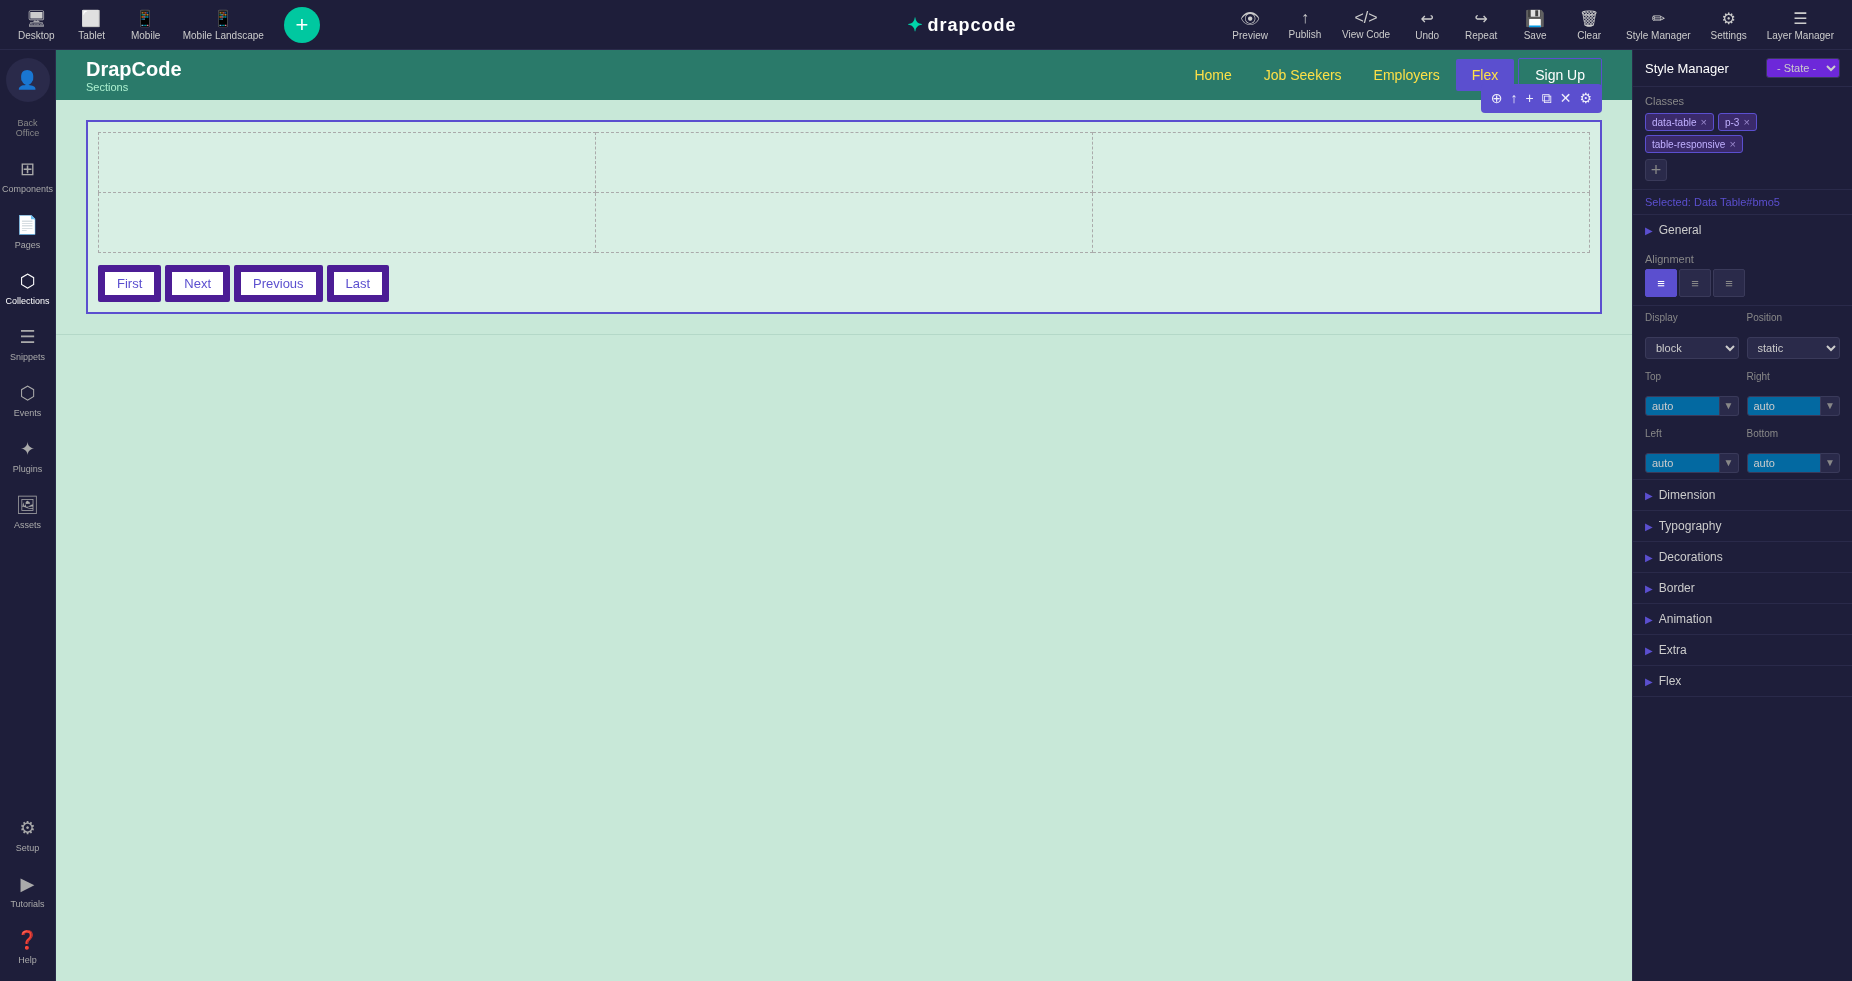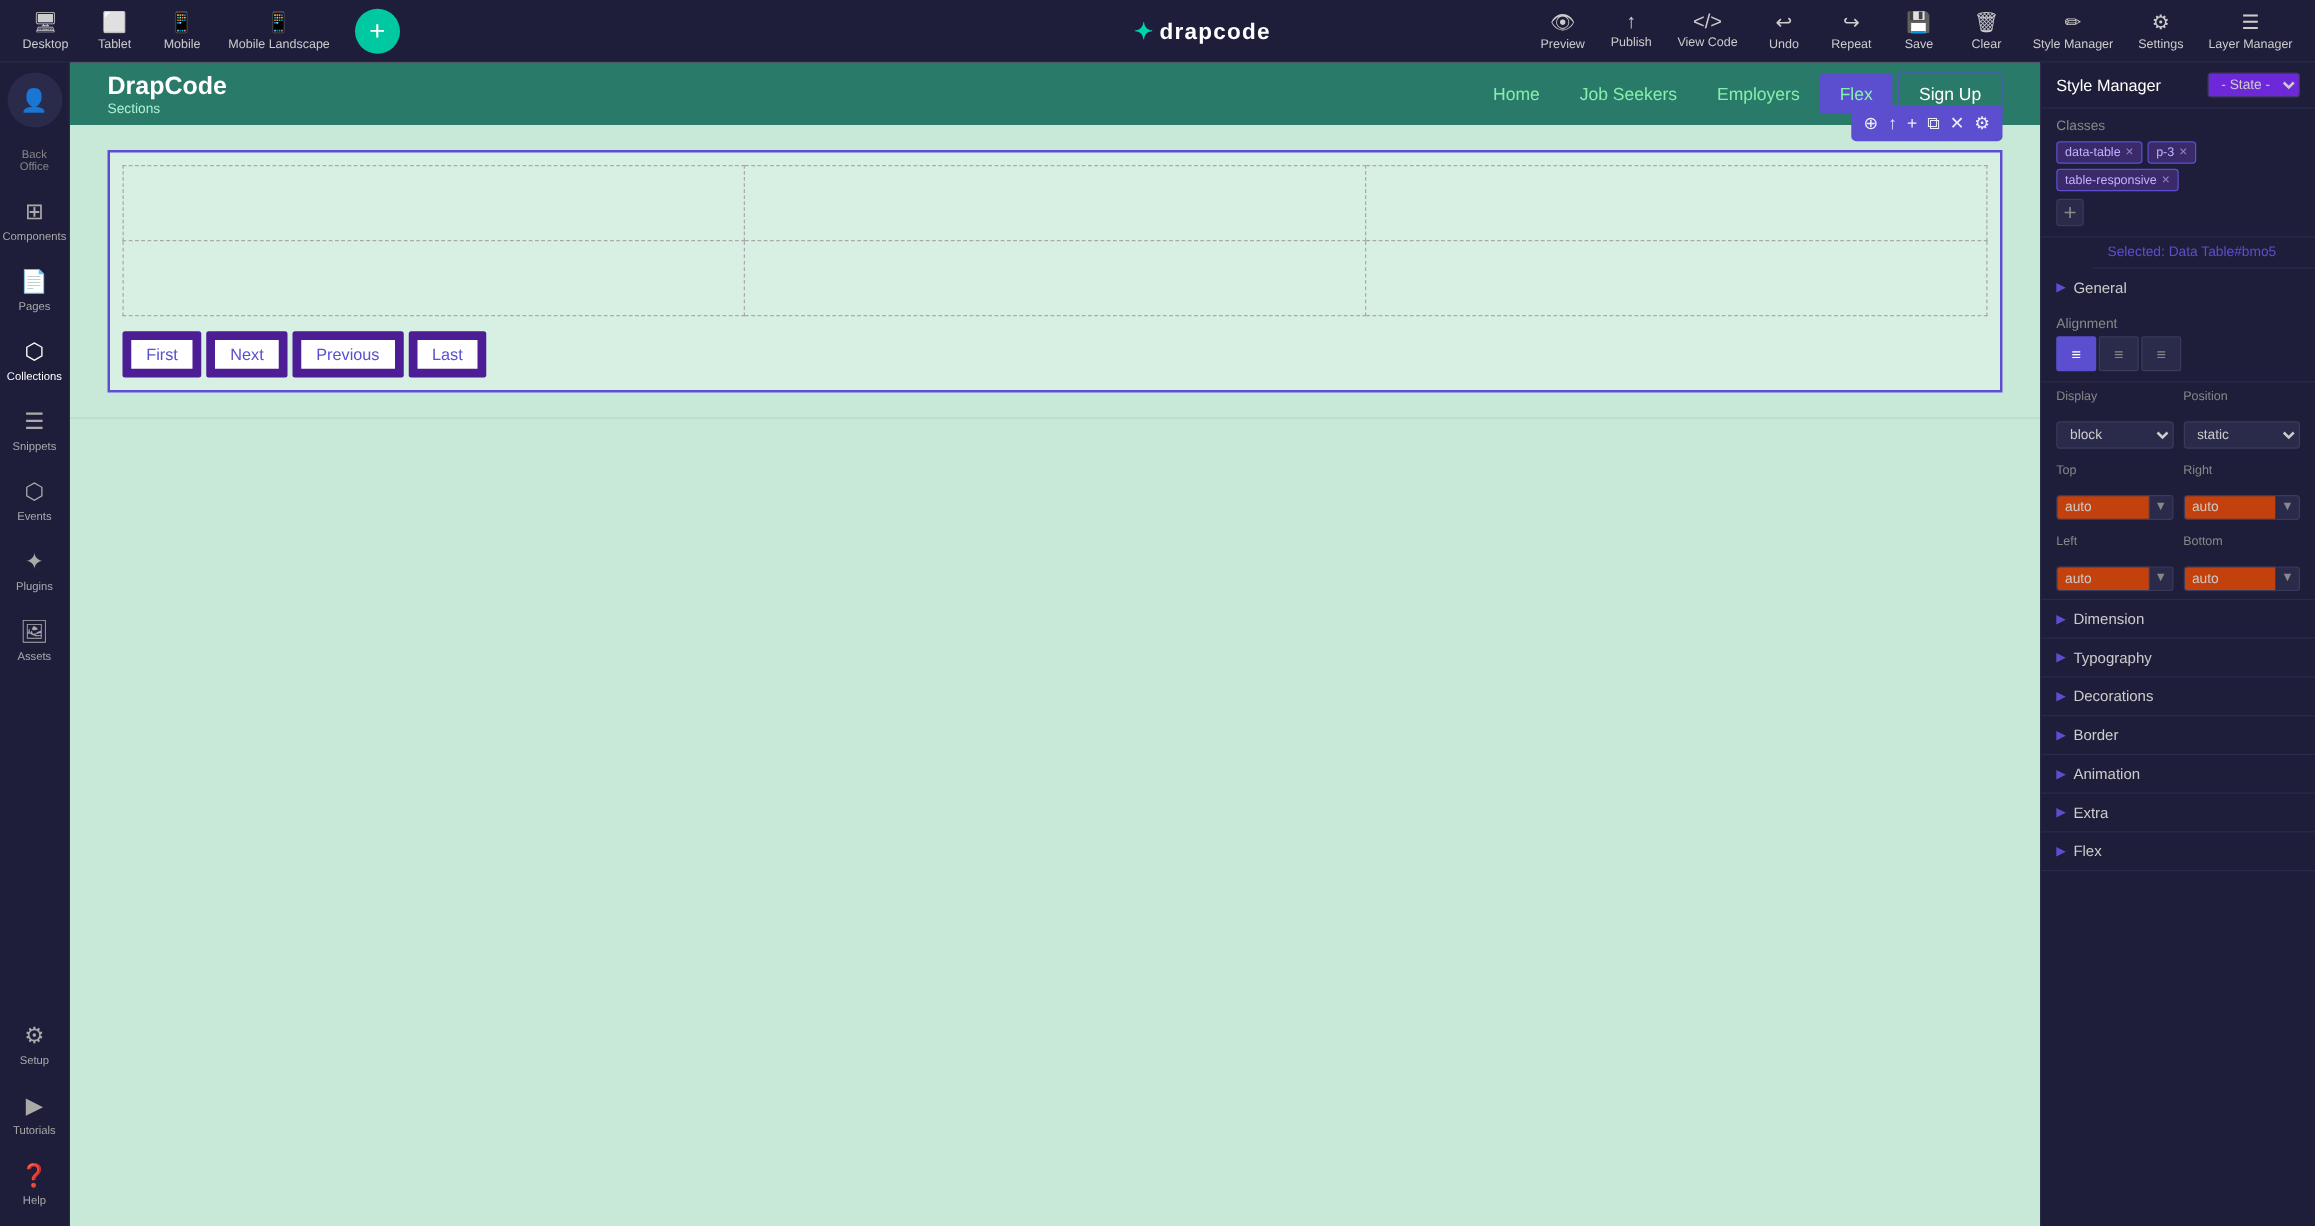--- a/index.html
+++ b/index.html
@@ -130,21 +130,21 @@
       color: #adf0d0;
       font-size: 11px;
     }
     .preview-nav {
       margin-left: auto;
       display: flex;
       align-items: center;
       gap: 0;
     }
     .preview-nav-item {
-      color: #86efac;
+      color: #fde047;
       padding: 8px 16px;
       font-size: 14px;
       cursor: pointer;
     }
     .preview-nav-item.active {
       background: #5b4fcf;
       border-radius: 2px;
     }
     .preview-nav-item.signup {
       background: transparent;
@@ -283,21 +283,20 @@
       justify-content: center;
       cursor: pointer;
       border-radius: 3px;
     }
 
     .selected-info {
       padding: 6px 12px;
       font-size: 11px;
       color: #888;
       border-bottom: 1px solid #2a2a4a;
-      margin-left: 41px;
     }
     .selected-info span { color: #5b4fcf; }
 
     
     .style-section {
       border-bottom: 1px solid #2a2a4a;
     }
     .style-section-header {
       display: flex;
       align-items: center;
@@ -341,21 +340,21 @@
       font-size: 11px;
       padding: 3px 6px;
       border-radius: 3px;
       cursor: pointer;
       width: 100%;
     }
     .field-input-with-unit {
       display: flex;
     }
     .field-input-with-unit input {
-      background: #c2410c;
+      background: #0369a1;
       border: 1px solid #3a3a5a;
       color: #ccc;
       font-size: 11px;
       padding: 3px 6px;
       border-radius: 3px 0 0 3px;
       width: 100%;
       outline: none;
     }
     .field-input-with-unit .unit-btn {
       background: #2a2a4a;

